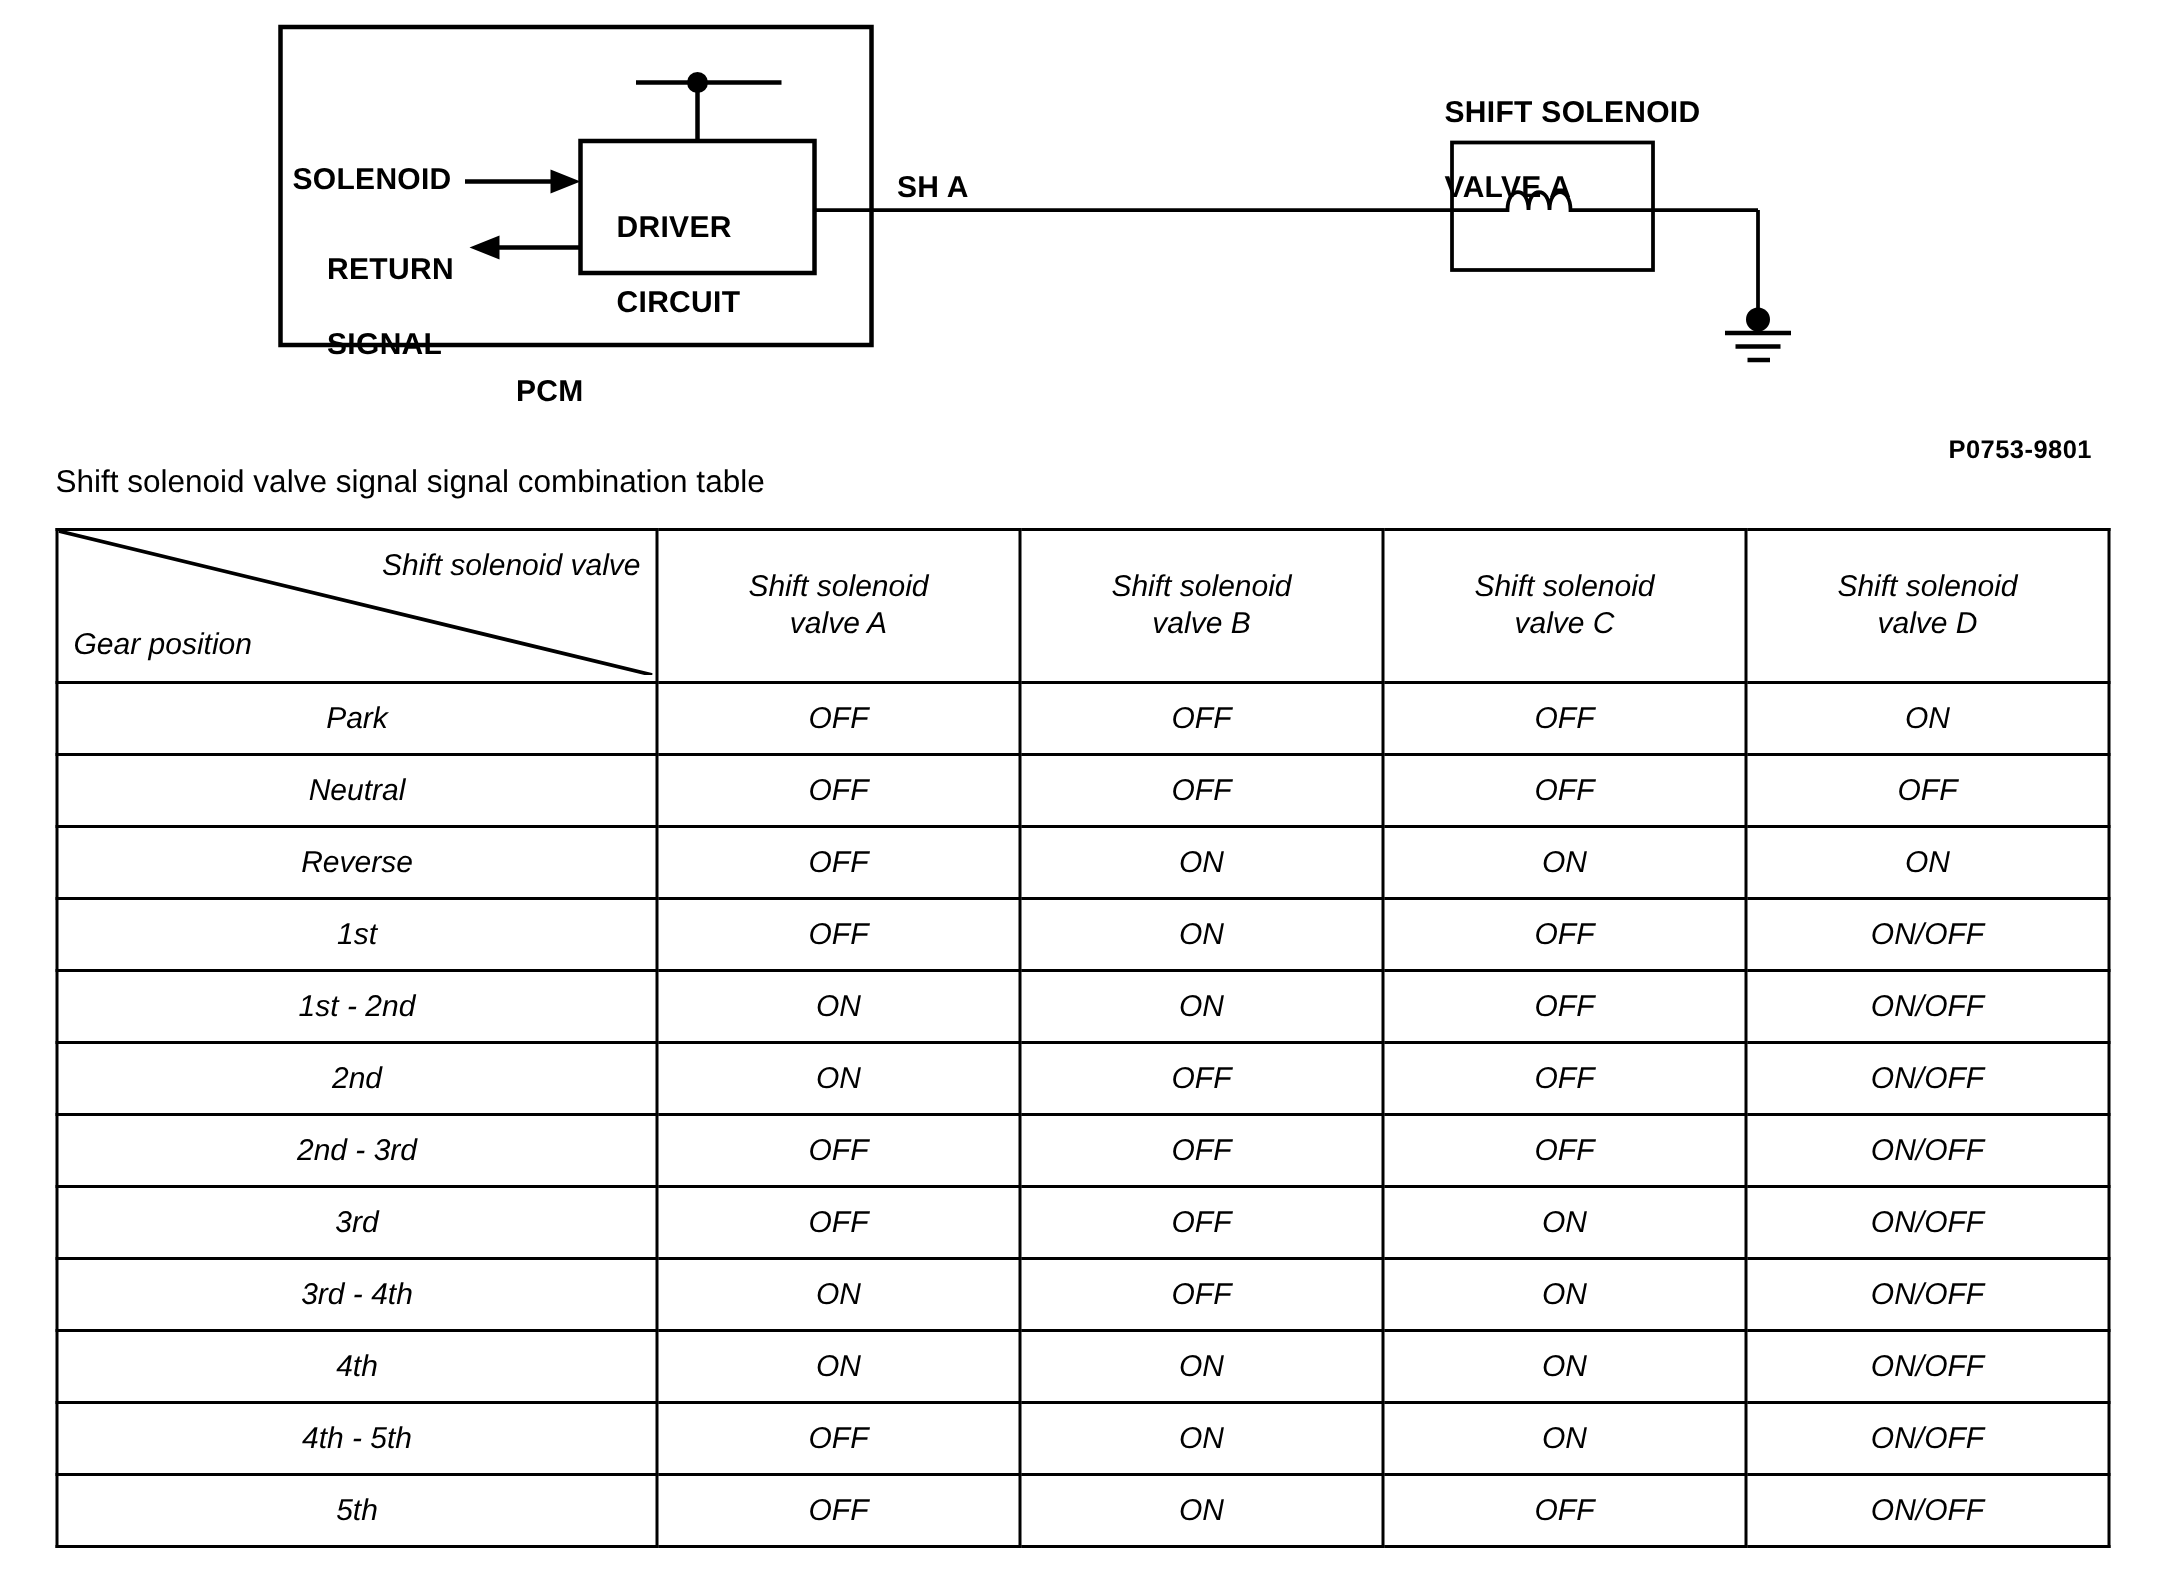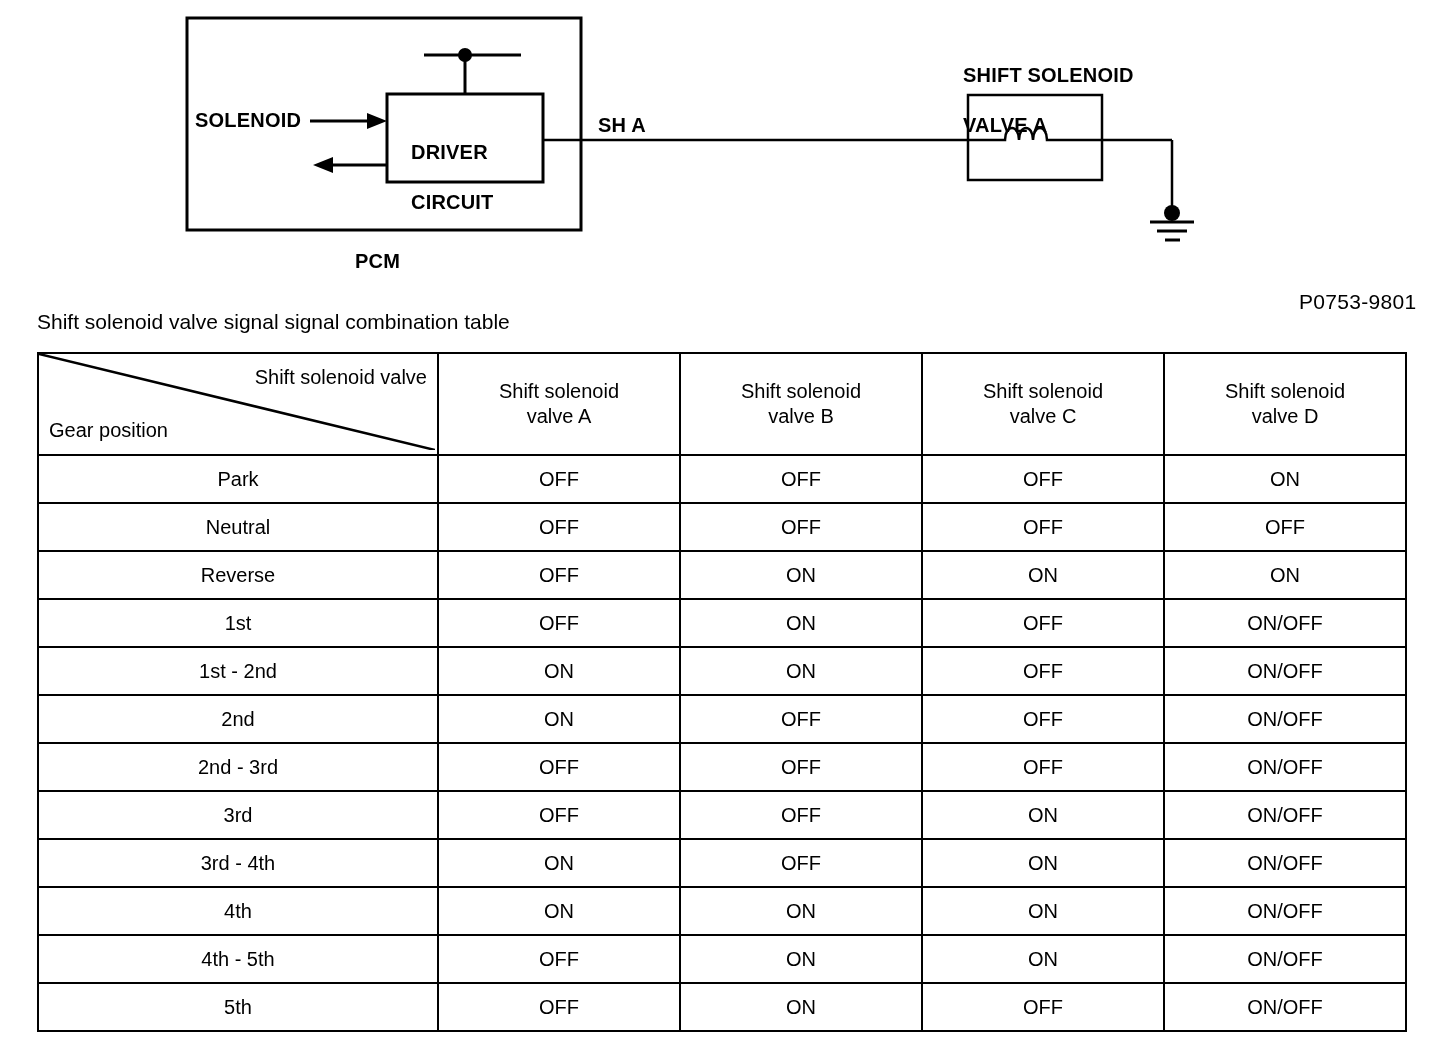--- a/index.html
+++ b/index.html
@@ -35,29 +35,29 @@
     font-weight: bold;
     font-size: 20px;
     letter-spacing: 0.2px;
     line-height: 25px;
     white-space: pre;
   }
   #label-command   { left: 195px; top: 108px; }
   #label-return    { left: 195px; top: 143px; }
   #label-driver    { left: 388px; top: 115px; width: 154px; }
   #label-sha       { left: 598px; top: 113px; }
-  #label-pcm       { left: 355px; top: 249px; }
+  #label-pcm       { left: 344px; top: 249px; }
   #label-ssva      { left: 940px; top: 38px; }
 
   #part-number {
     position: absolute;
     left: 1299px;
     top: 290px;
-    font-size: 21px;
-    font-weight: normal;
+    font-size: 17px;
+    font-weight: bold;
     letter-spacing: 0.3px;
     white-space: pre;
   }
 
   
   #table-caption {
     position: absolute;
     left: 37px;
     top: 310px;
     font-size: 21px;
@@ -66,20 +66,21 @@
 
   
   #combination-table {
     position: absolute;
     left: 37px;
     top: 352px;
     width: 1368px;
     border-collapse: collapse;
     table-layout: fixed;
     font-size: 20px;
+    font-style: italic;
   }
   #combination-table td,
   #combination-table th {
     border: 2px solid #000000;
     text-align: center;
     vertical-align: middle;
     font-weight: normal;
     padding: 0;
   }
   .col-gear  { width: 400px; }
@@ -158,20 +159,24 @@
     <line x1="1172" y1="140" x2="1172" y2="212" stroke="#000" stroke-width="2.5"></line>
 
     <circle cx="1172" cy="213" r="8" fill="#000"></circle>
     <line x1="1150" y1="222" x2="1194" y2="222" stroke="#000" stroke-width="3"></line>
     <line x1="1157" y1="231" x2="1187" y2="231" stroke="#000" stroke-width="3"></line>
     <line x1="1165" y1="240" x2="1180" y2="240" stroke="#000" stroke-width="3"></line>
   </svg>
 
   <div class="dlabel" id="label-command">SOLENOID</div>
 
+  <div class="dlabel" id="label-return">
+    <span>RETURN</span><br>
+    <span>SIGNAL</span>
+  </div>
 
   <div class="dlabel" id="label-driver">
     <span>DRIVER</span><br>
     <span>CIRCUIT</span>
   </div>
 
   <div class="dlabel" id="label-sha">SH A</div>
 
   <div class="dlabel" id="label-pcm">PCM</div>
 

